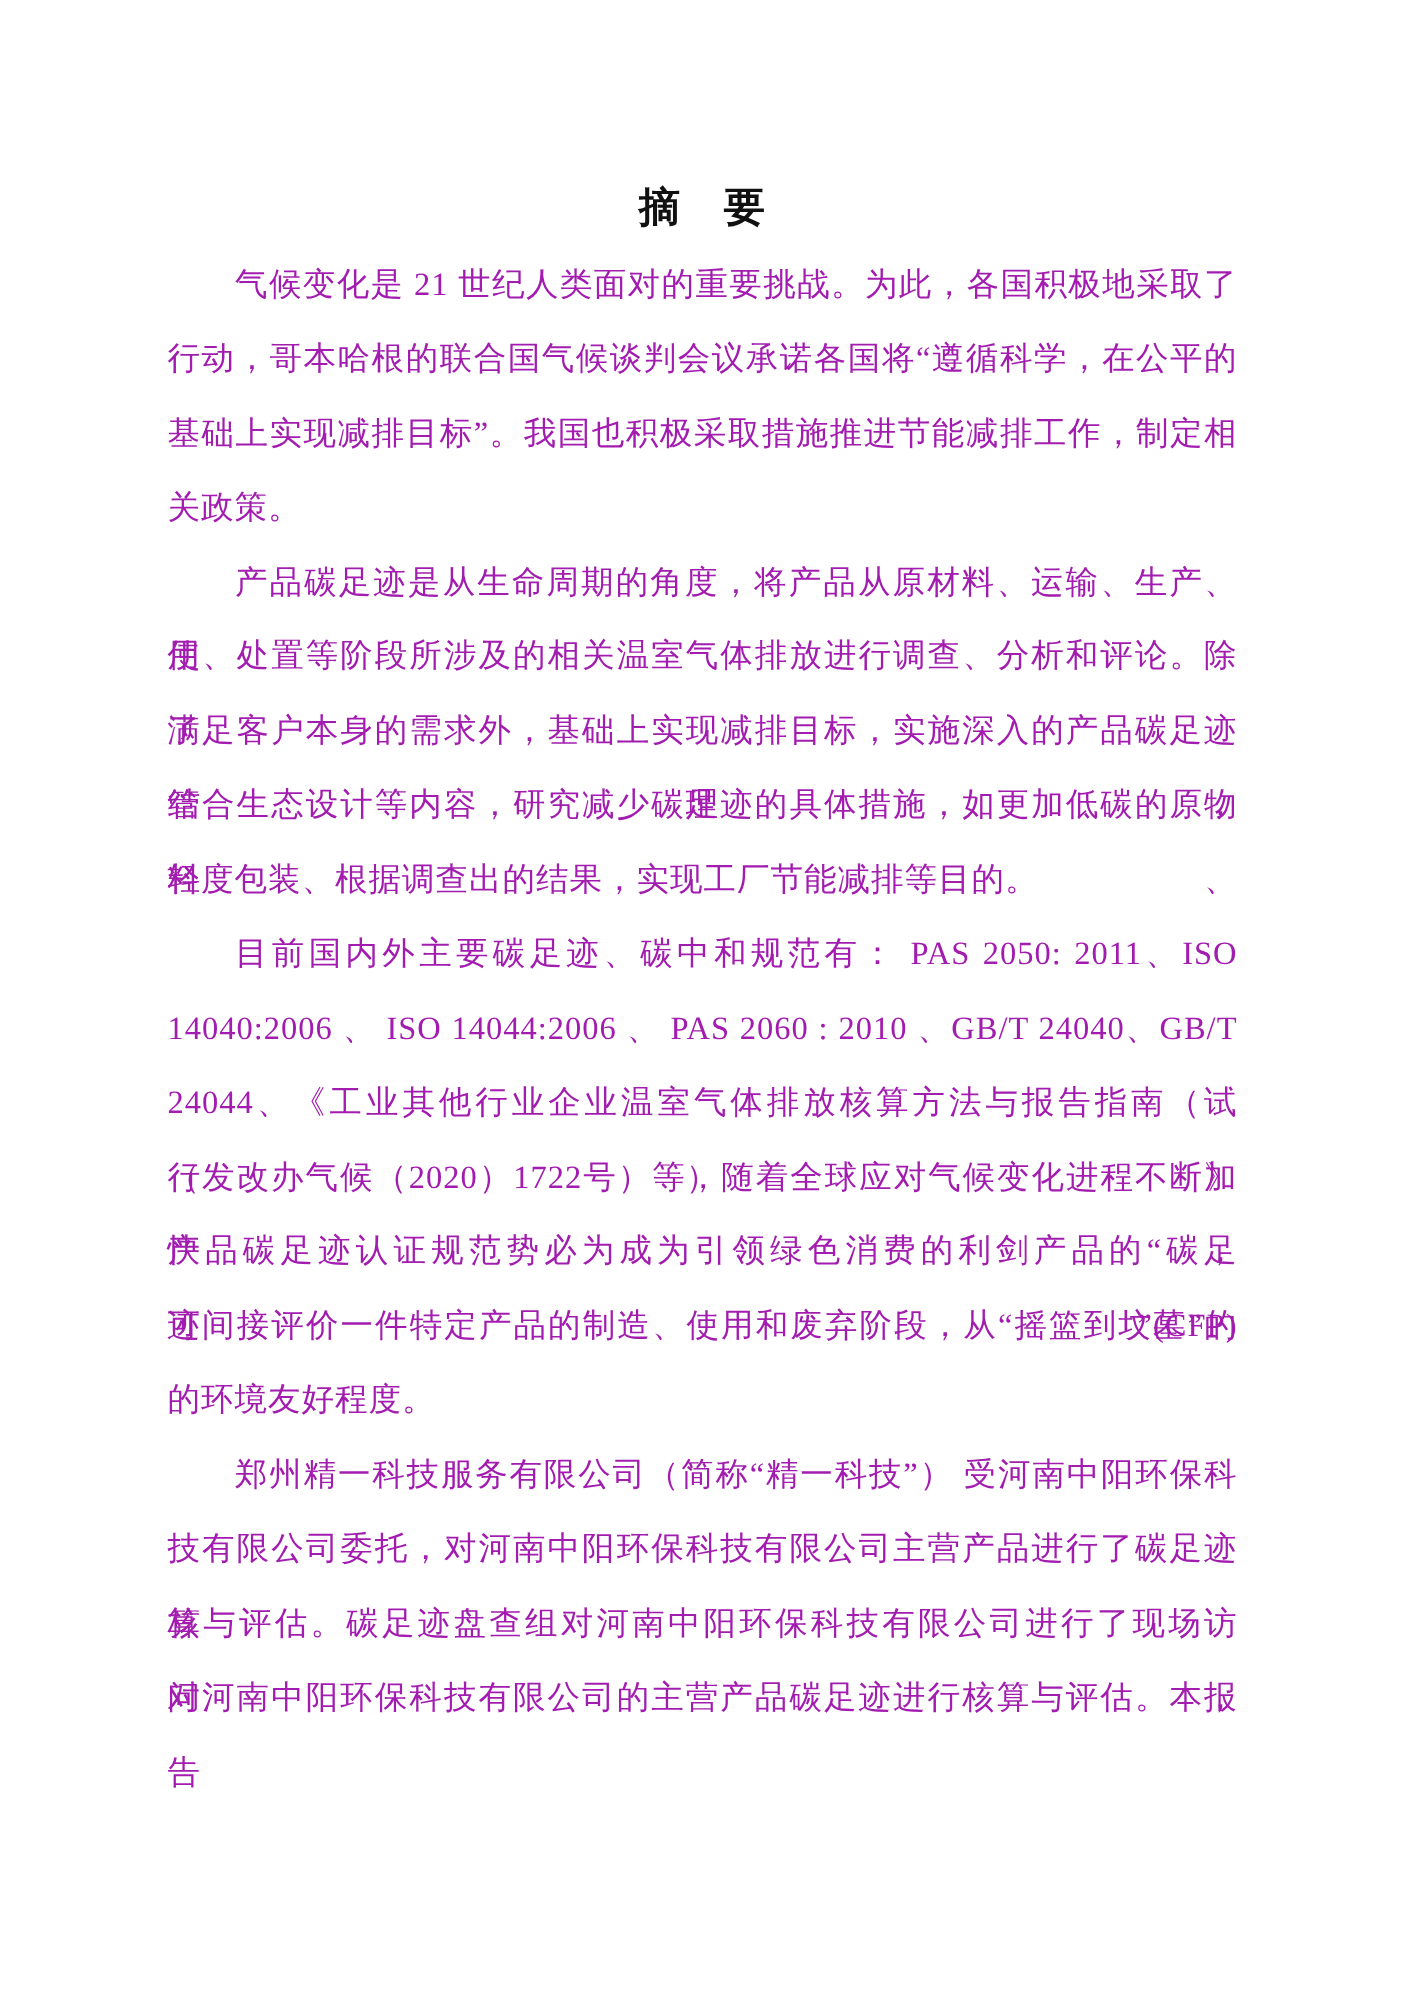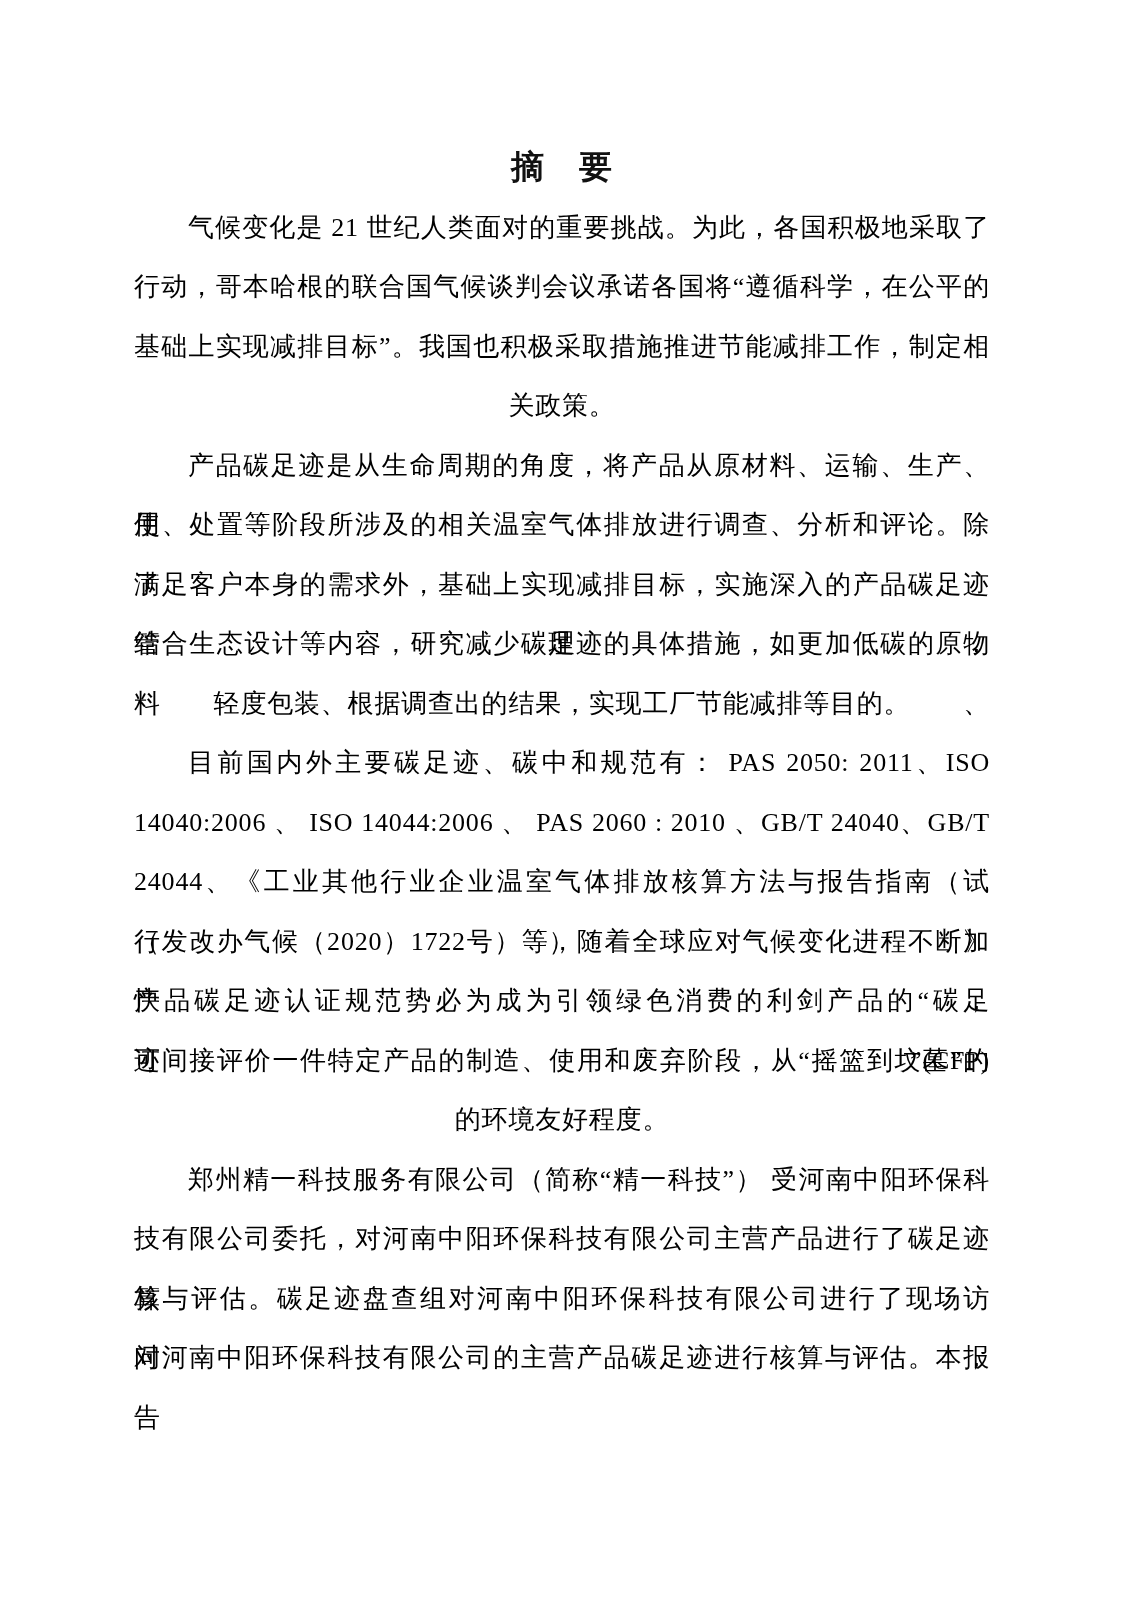--- a/index.html
+++ b/index.html
@@ -11,28 +11,28 @@
     box-sizing: border-box;
     padding: 138px 141px 0 134px;
     overflow: hidden;
   }
   .line {
     font-family: "Liberation Serif", "DejaVu Serif", serif;
     font-size: 26px;
     letter-spacing: 0.8px;
     line-height: 59.5px;
     height: 59.5px;
-    color: #000000;
+    color: #a21caf;
   }
   .fill {
     text-align: justify;
     text-align-last: justify;
     text-justify: inter-character;
   }
-  .end { text-align: center; }
+  .end { text-align: left; }
   .first { text-indent: 54px; }
   .title {
     font-size: 33px;
     font-weight: bold;
     text-align: center;
     text-align-last: center;
     letter-spacing: 1px;
     color: #111111;
   }
 </style>

